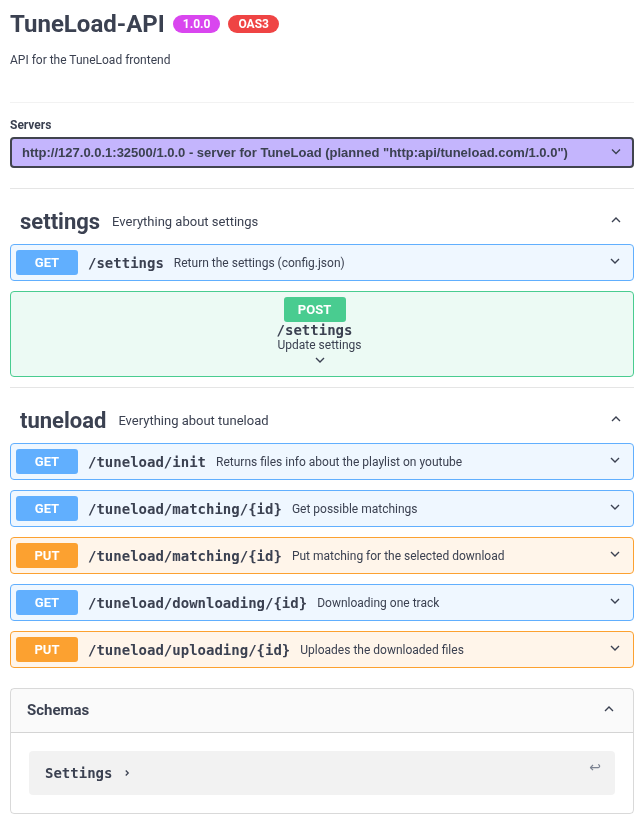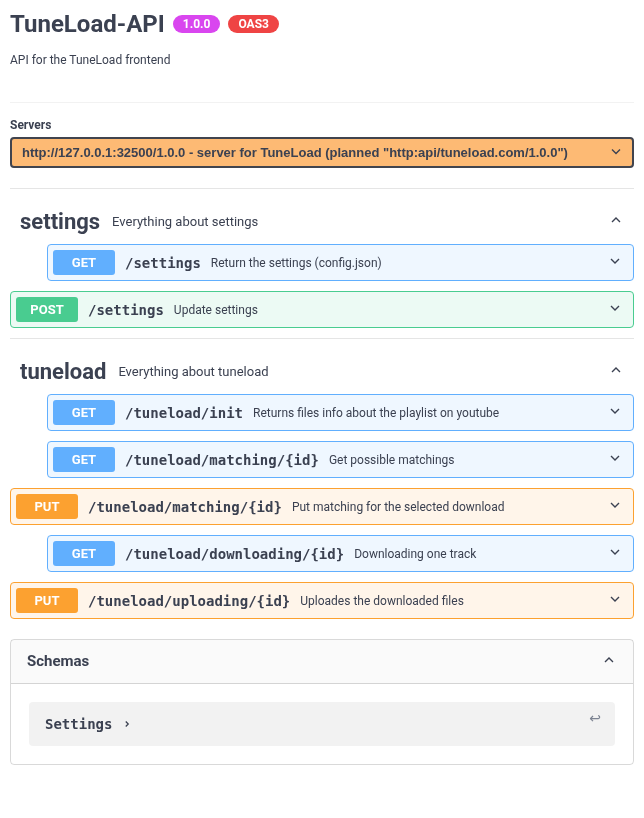--- a/index.html
+++ b/index.html
@@ -48,21 +48,21 @@
       margin-bottom: 5px;
     }
     .server-select {
       width: 100%;
       padding: 6px 30px 6px 10px;
       font-size: 13px;
       font-weight: 600;
       color: #3b4151;
       border: 2px solid #41444e;
       border-radius: 4px;
-      background: #fdba74;
+      background: #c4b5fd;
       appearance: none;
       position: relative;
     }
     .select-wrap {
       position: relative;
     }
     .select-wrap .chev {
       position: absolute;
       right: 10px;
       top: 50%;
@@ -99,25 +99,25 @@
       border-radius: 4px;
       margin-bottom: 10px;
       display: flex;
       align-items: center;
       padding: 5px 10px 5px 5px;
       cursor: pointer;
     }
     .op-get {
       background: rgba(97,175,254,0.1);
       border: 1px solid #61affe;
-      margin-left: 37px;
     }
     .op-post {
       background: rgba(73,204,144,0.1);
       border: 1px solid #49cc90;
+      flex-direction: column;
     }
     .op-put {
       background: rgba(252,161,48,0.1);
       border: 1px solid #fca130;
     }
     .method {
       min-width: 62px;
       padding: 5px 0;
       text-align: center;
       border-radius: 3px;

